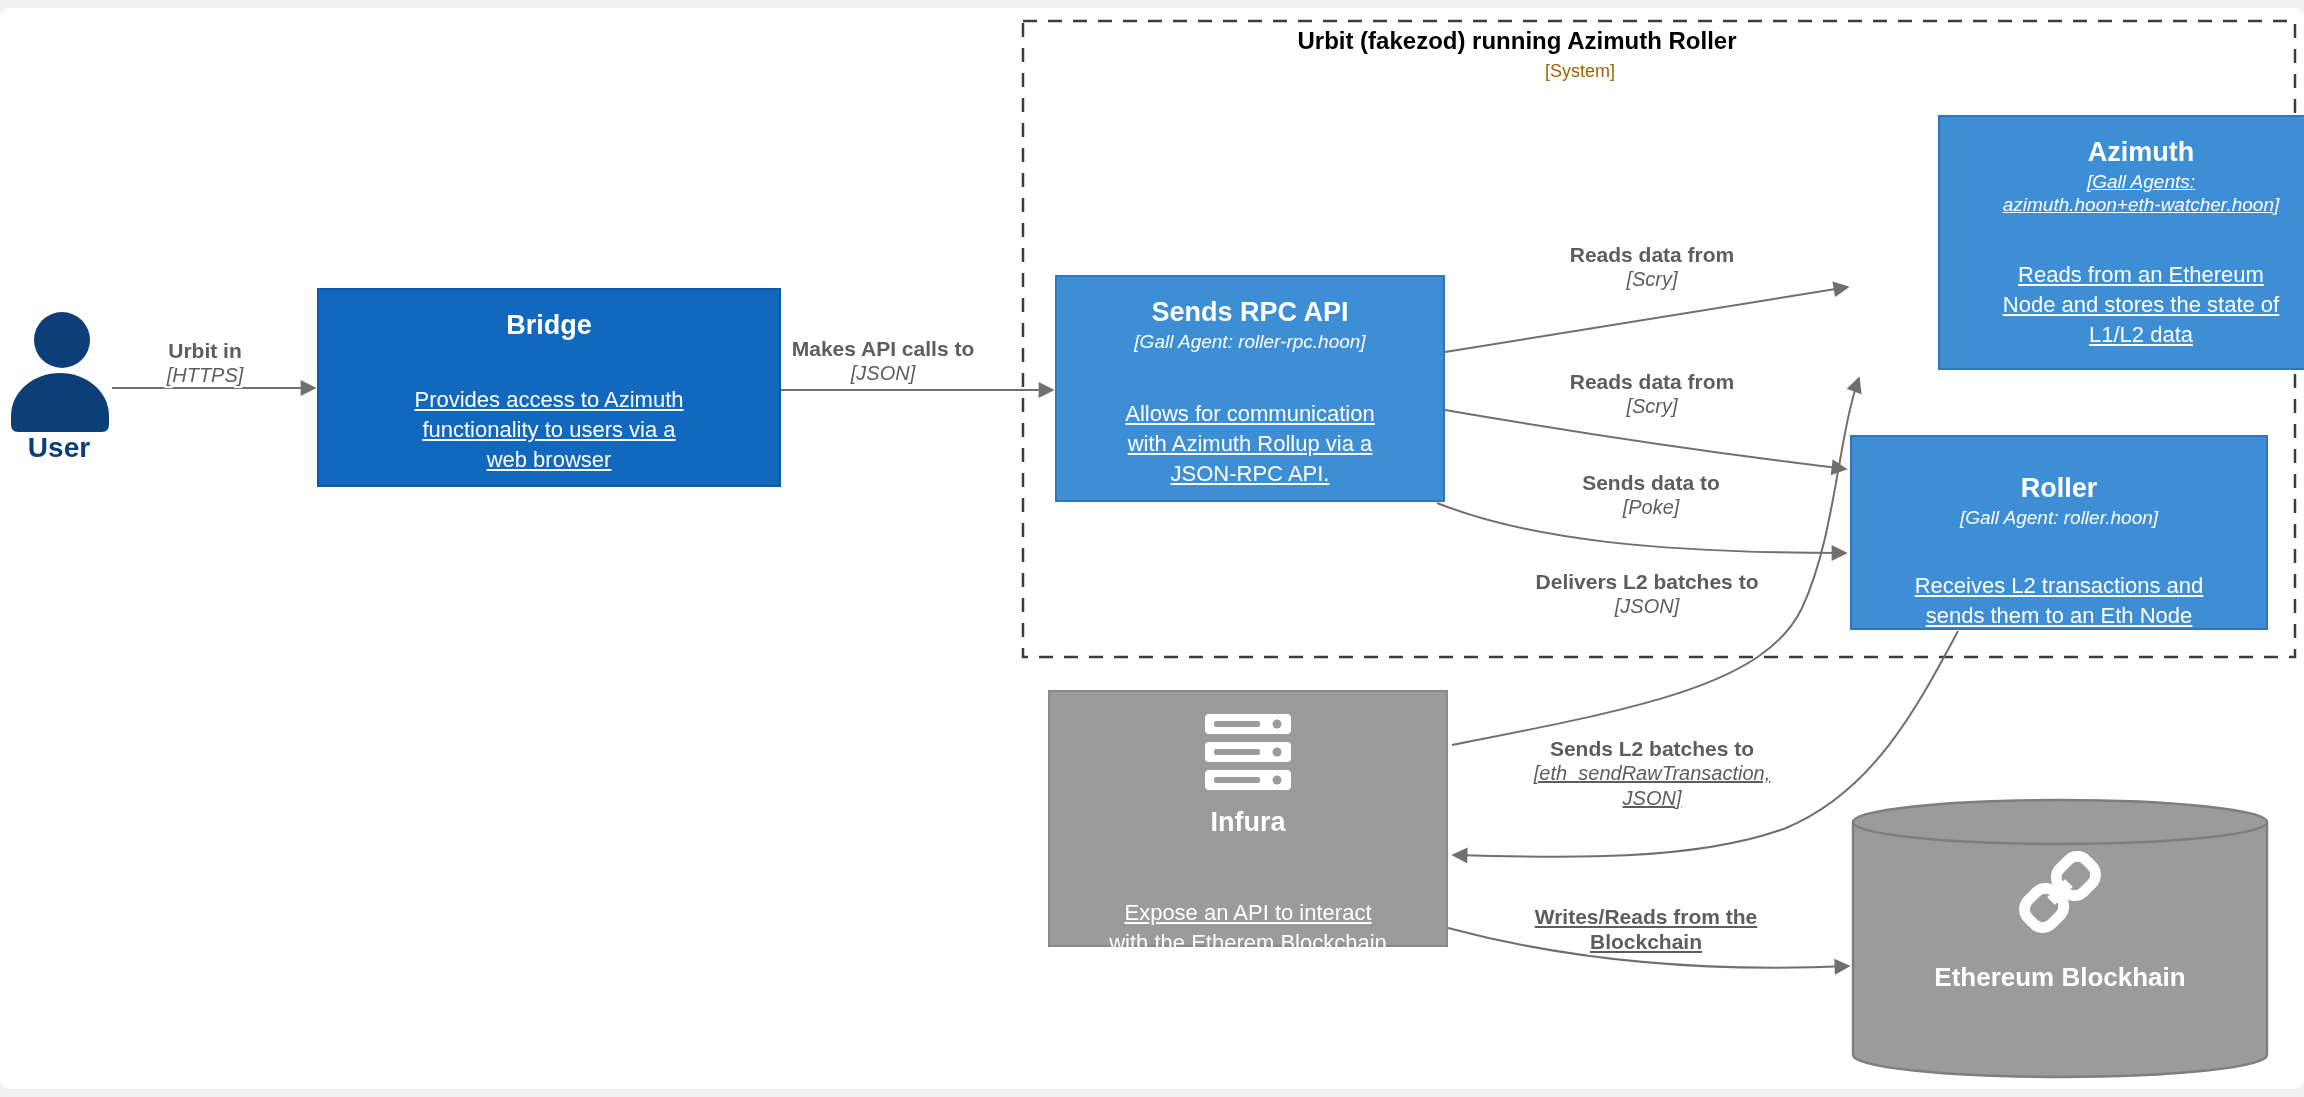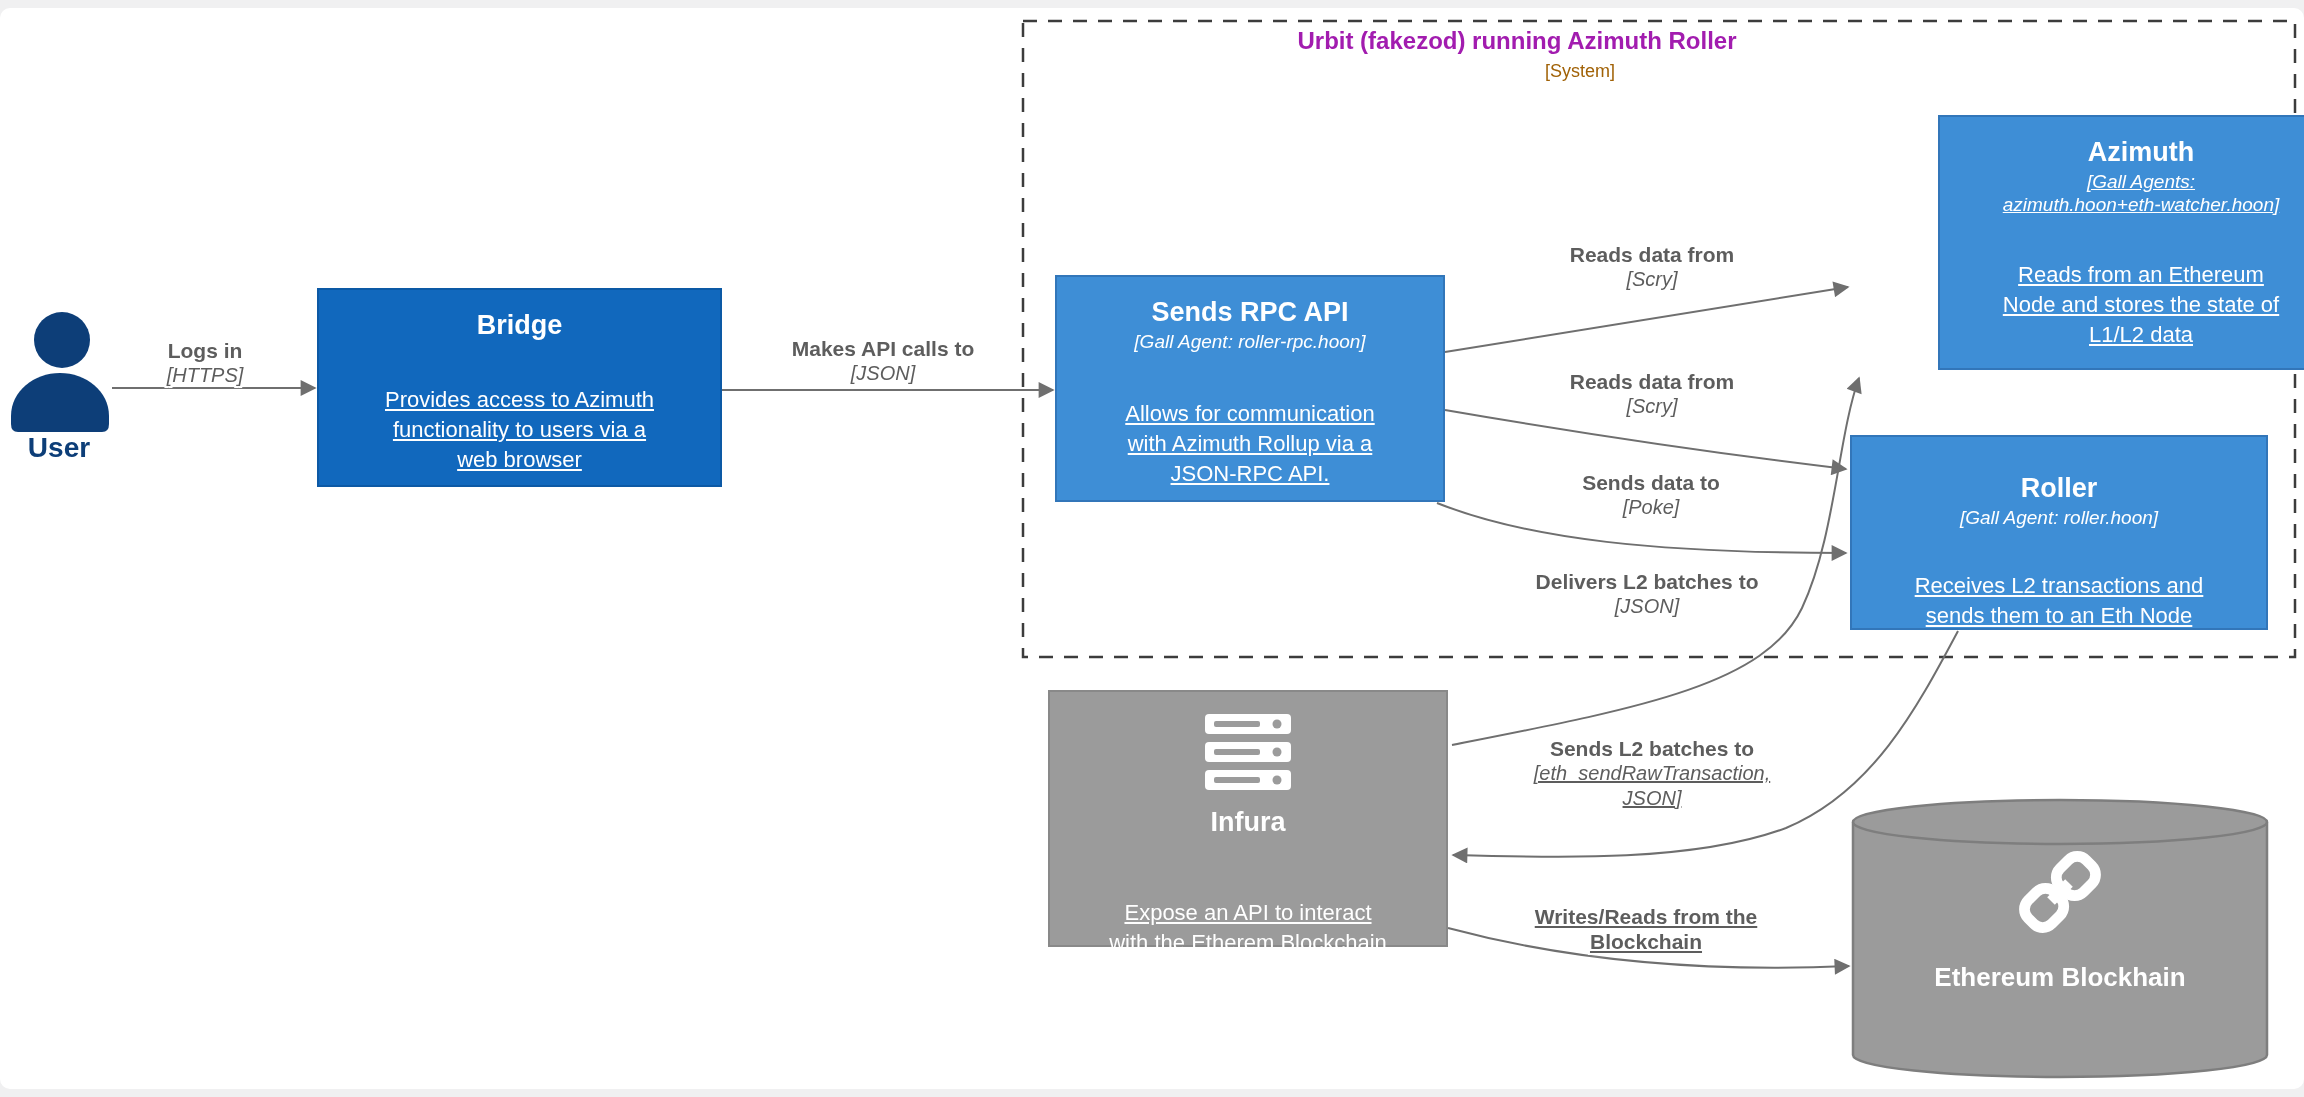--- a/index.html
+++ b/index.html
@@ -38,21 +38,21 @@
   .n-eth .desc{margin-top:42px;}
   
   .user-wrap{position:absolute;left:8px;top:310px;width:104px;text-align:center;}
   .user-label{
     position:absolute;left:59px;top:432px;transform:translateX(-50%);
     font-weight:bold;font-size:28px;color:#0d3e78;
   }
   
   .boundary-title{
     position:absolute;left:1517px;top:27px;transform:translateX(-50%);
-    font-weight:bold;font-size:24px;color:#a21caf;white-space:nowrap;
+    font-weight:bold;font-size:24px;color:#000000;white-space:nowrap;
   }
   .boundary-subtitle{
     position:absolute;left:1580px;top:61px;transform:translateX(-50%);
     font-size:18px;color:#a16207;white-space:nowrap;
   }
   
   .edge-label{
     position:absolute;transform:translateX(-50%);text-align:center;color:#5d5d5d;
     text-shadow:-2px -2px 0 #fff,2px -2px 0 #fff,-2px 2px 0 #fff,2px 2px 0 #fff,0 0 6px #fff;
   }
@@ -95,21 +95,21 @@
 <div class="boundary-subtitle">[System]</div>
 
 <div class="user-wrap">
   <svg width="104" height="124" viewBox="0 0 104 124">
     <circle cx="54" cy="30" r="28" fill="#0d3e78"></circle>
     <path d="M10,122 Q3,122 3,114 L3,106 C3,81 26,63 52,63 C78,63 101,81 101,106 L101,114 Q101,122 94,122 Z" fill="#0d3e78"></path>
   </svg>
 </div>
 <div class="user-label">User</div>
 
-<div class="node system n-bridge" style="left:317px;top:288px;width:405px;height:199px;">
+<div class="node system n-bridge" style="left:317px;top:288px;width:464px;height:199px;">
   <div class="title">Bridge</div>
   <div class="desc lines">Provides access to Azimuth
 functionality to users via a
 web browser</div>
 </div>
 
 <div class="node container n-rpc" style="left:1055px;top:275px;width:390px;height:227px;">
   <div class="title">Sends RPC API</div>
   <div class="subtitle">[Gall Agent: roller-rpc.hoon]</div>
   <div class="desc lines">Allows for communication
@@ -161,21 +161,21 @@
       <g stroke="#ffffff" stroke-width="11" fill="none">
         <rect x="28" y="3" width="34" height="38" rx="13"></rect>
         <rect x="28" y="49" width="34" height="38" rx="13"></rect>
       </g>
     </g>
   </svg>
   <div class="title">Ethereum Blockhain</div>
 </div>
 
 <div class="edge-label" style="left:205px;top:338px;">
-  <div class="el-main">Logs in</div>
+  <div class="el-main">Urbit in</div>
   <div class="el-proto">[HTTPS]</div>
 </div>
 
 <div class="edge-label" style="left:883px;top:336px;">
   <div class="el-main">Makes API calls to</div>
   <div class="el-proto">[JSON]</div>
 </div>
 
 <div class="edge-label" style="left:1652px;top:242px;">
   <div class="el-main">Reads data from</div>

